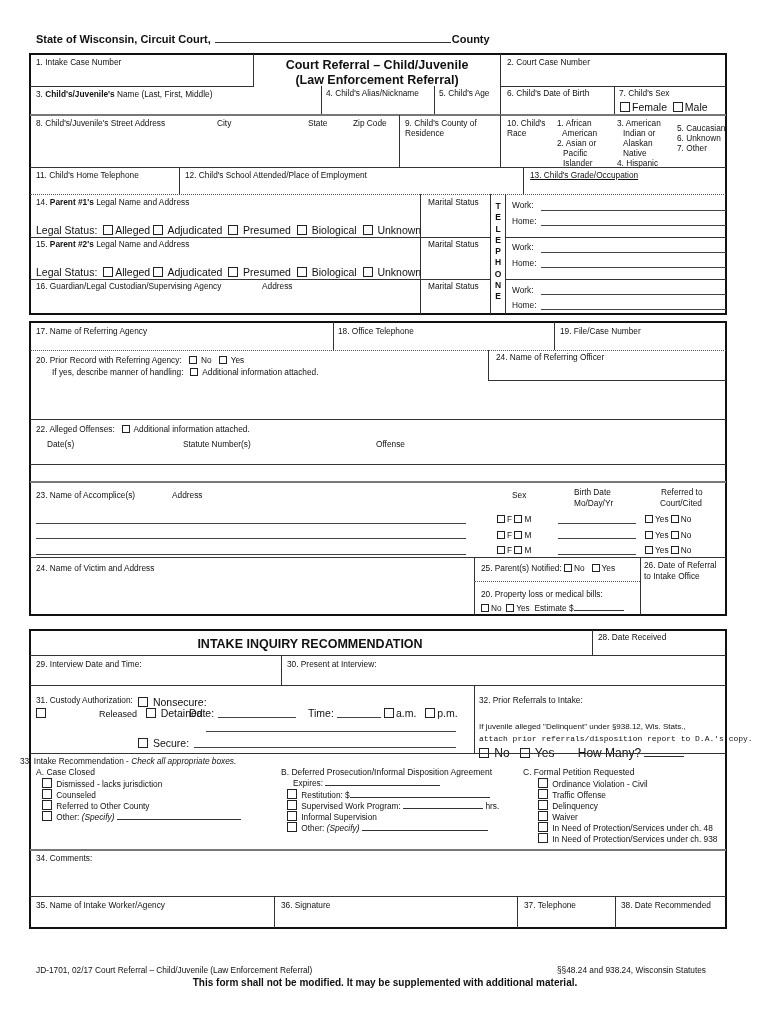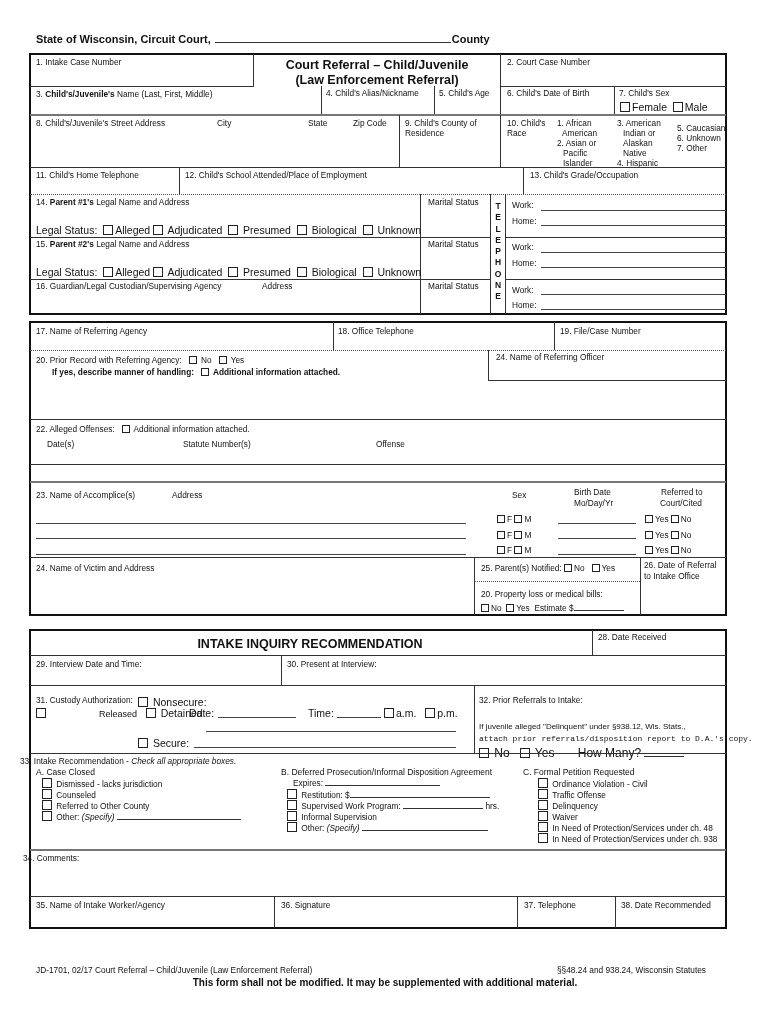--- a/index.html
+++ b/index.html
@@ -83,21 +83,21 @@
 <div class="t" style="left:677px;top:133px;">6. Unknown</div>
 <div class="t" style="left:677px;top:143px;">7. Other</div>
 
 <div class="hl" style="left:30px;top:167px;width:696px;"></div>
 <div class="t" style="left:36px;top:170px;">11. Child's Home Telephone</div>
 <div class="abs" style="left:31px;top:181px;width:146px;height:12px;"></div>
 <div class="vl" style="left:179px;top:167px;height:27px;"></div>
 <div class="t" style="left:185px;top:170px;">12. Child's School Attended/Place of Employment</div>
 <div class="abs" style="left:180px;top:181px;width:340px;height:12px;"></div>
 <div class="vl" style="left:523px;top:167px;height:27px;"></div>
-<div class="t" style="left:530px;top:170px;">13. Child's Grade/Occupation</div>
+<div class="t" style="left:530px;top:170px;text-decoration:underline;">13. Child's Grade/Occupation</div>
 <div class="abs" style="left:524px;top:181px;width:200px;height:12px;"></div>
 
 <div class="hld" style="left:30px;top:194px;width:696px;"></div>
 <div class="vl" style="left:420px;top:194px;height:120px;"></div>
 <div class="vl" style="left:490px;top:194px;height:120px;"></div>
 <div class="vl" style="left:505px;top:194px;height:120px;"></div>
 <div class="hl" style="left:30px;top:237px;width:460px;"></div>
 <div class="hl" style="left:505px;top:237px;width:221px;"></div>
 <div class="hl" style="left:30px;top:279px;width:460px;"></div>
 <div class="hl" style="left:505px;top:279px;width:221px;"></div>
@@ -169,21 +169,21 @@
 <div class="vl" style="left:554px;top:322px;height:28px;"></div>
 <div class="t" style="left:560px;top:326px;">19. File/Case Number</div>
 <div class="abs" style="left:555px;top:337px;width:170px;height:12px;"></div>
 
 <div class="hld" style="left:30px;top:350px;width:696px;"></div>
 <div class="t" style="left:36px;top:355px;">
   <span>20. Prior Record with Referring Agency:</span>&nbsp;&nbsp;
   <span class="cb"></span> <span>No</span>&nbsp;&nbsp;
   <span class="cb"></span> <span>Yes</span>
 </div>
-<div class="t" style="left:52px;top:367px;font-weight:bold;">
+<div class="t" style="left:52px;top:367px;">
   <span>If yes, describe manner of handling:</span>&nbsp;&nbsp;
   <span class="cb"></span> <span>Additional information attached.</span>
 </div>
 <div class="abs" style="left:31px;top:380px;width:454px;height:36px;"></div>
 <div class="vl" style="left:488px;top:350px;height:30px;"></div>
 <div class="hl" style="left:488px;top:380px;width:238px;"></div>
 <div class="t" style="left:496px;top:352px;">24. Name of Referring Officer</div>
 <div class="abs" style="left:490px;top:363px;width:235px;height:16px;"></div>
 
 <div class="hl" style="left:30px;top:419px;width:696px;border-top-width:1.5px;"></div>
@@ -309,21 +309,21 @@
 
 <div class="t" style="left:523px;top:767px;font-size:8.5px;">C. Formal Petition Requested</div>
 <div class="t" style="left:538px;top:778px;"><span class="cbl"></span> <span>Ordinance Violation - Civil</span></div>
 <div class="t" style="left:538px;top:789px;"><span class="cbl"></span> <span>Traffic Offense</span></div>
 <div class="t" style="left:538px;top:800px;"><span class="cbl"></span> <span>Delinquency</span></div>
 <div class="t" style="left:538px;top:811px;"><span class="cbl"></span> <span>Waiver</span></div>
 <div class="t" style="left:538px;top:822px;"><span class="cbl"></span> <span>In Need of Protection/Services under ch. 48</span></div>
 <div class="t" style="left:538px;top:833px;"><span class="cbl"></span> <span>In Need of Protection/Services under ch. 938</span></div>
 
 <div class="hlg" style="left:30px;top:849px;width:696px;"></div>
-<div class="t" style="left:23px;top:853px;">34. Comments:</div>
+<div class="t" style="left:36px;top:853px;">34. Comments:</div>
 <div class="abs" style="left:31px;top:864px;width:694px;height:30px;"></div>
 
 <div class="hl" style="left:30px;top:896px;width:696px;"></div>
 <div class="t" style="left:36px;top:900px;">35. Name of Intake Worker/Agency</div>
 <div class="abs" style="left:31px;top:911px;width:241px;height:16px;"></div>
 <div class="vl" style="left:274px;top:896px;height:32px;"></div>
 <div class="t" style="left:281px;top:900px;">36. Signature</div>
 <div class="abs" style="left:275px;top:911px;width:240px;height:16px;"></div>
 <div class="vl" style="left:517px;top:896px;height:32px;"></div>
 <div class="t" style="left:524px;top:900px;">37. Telephone</div>

